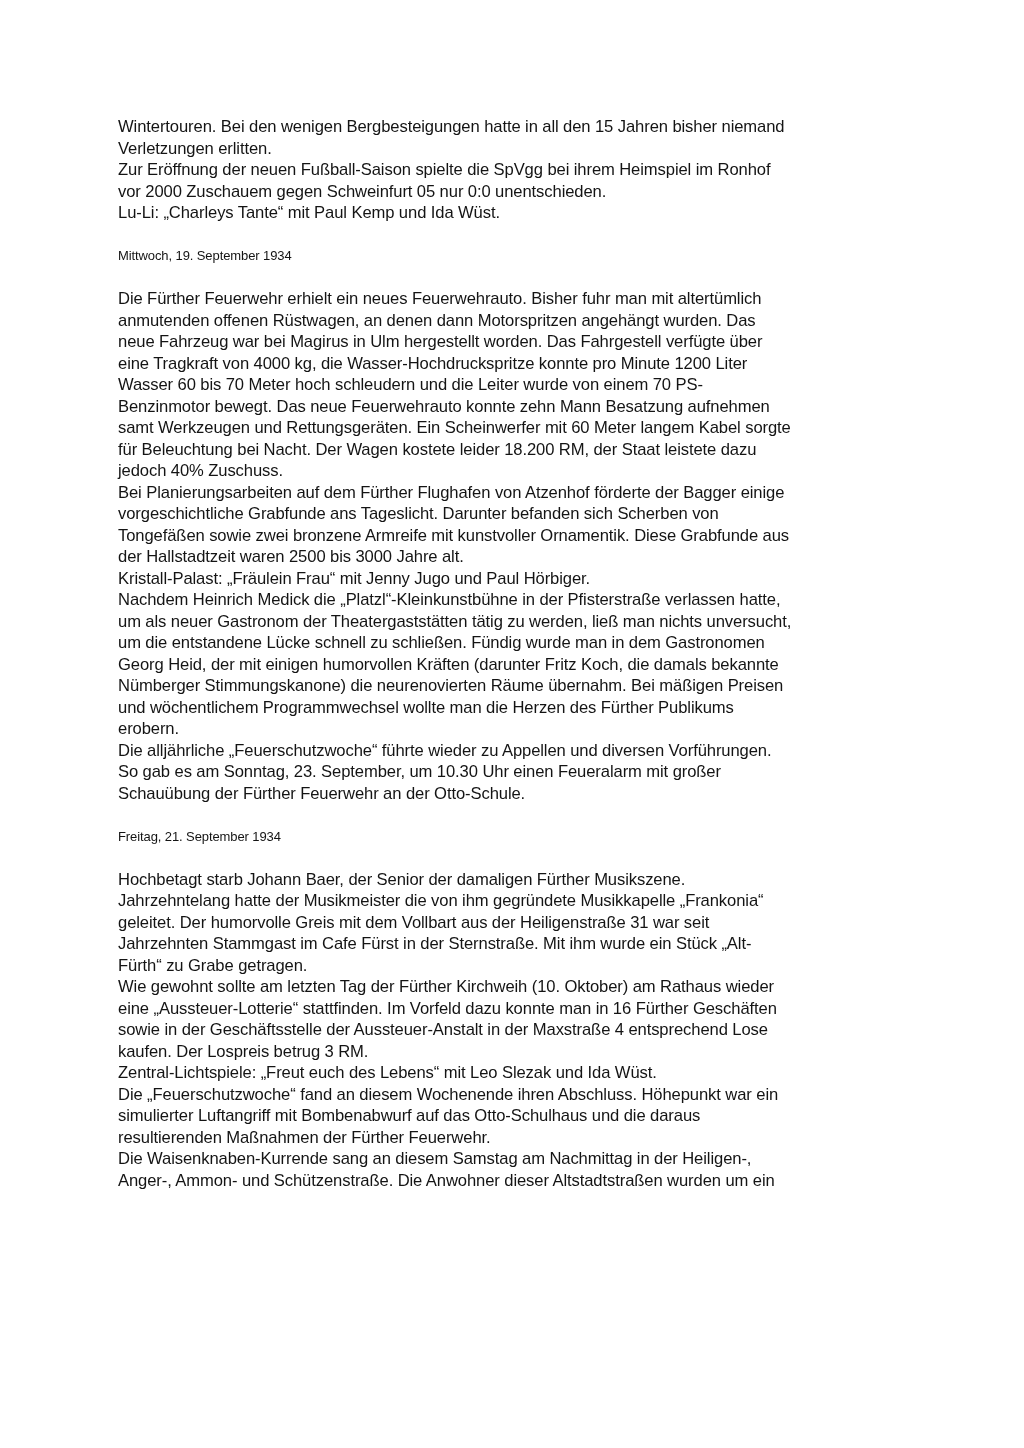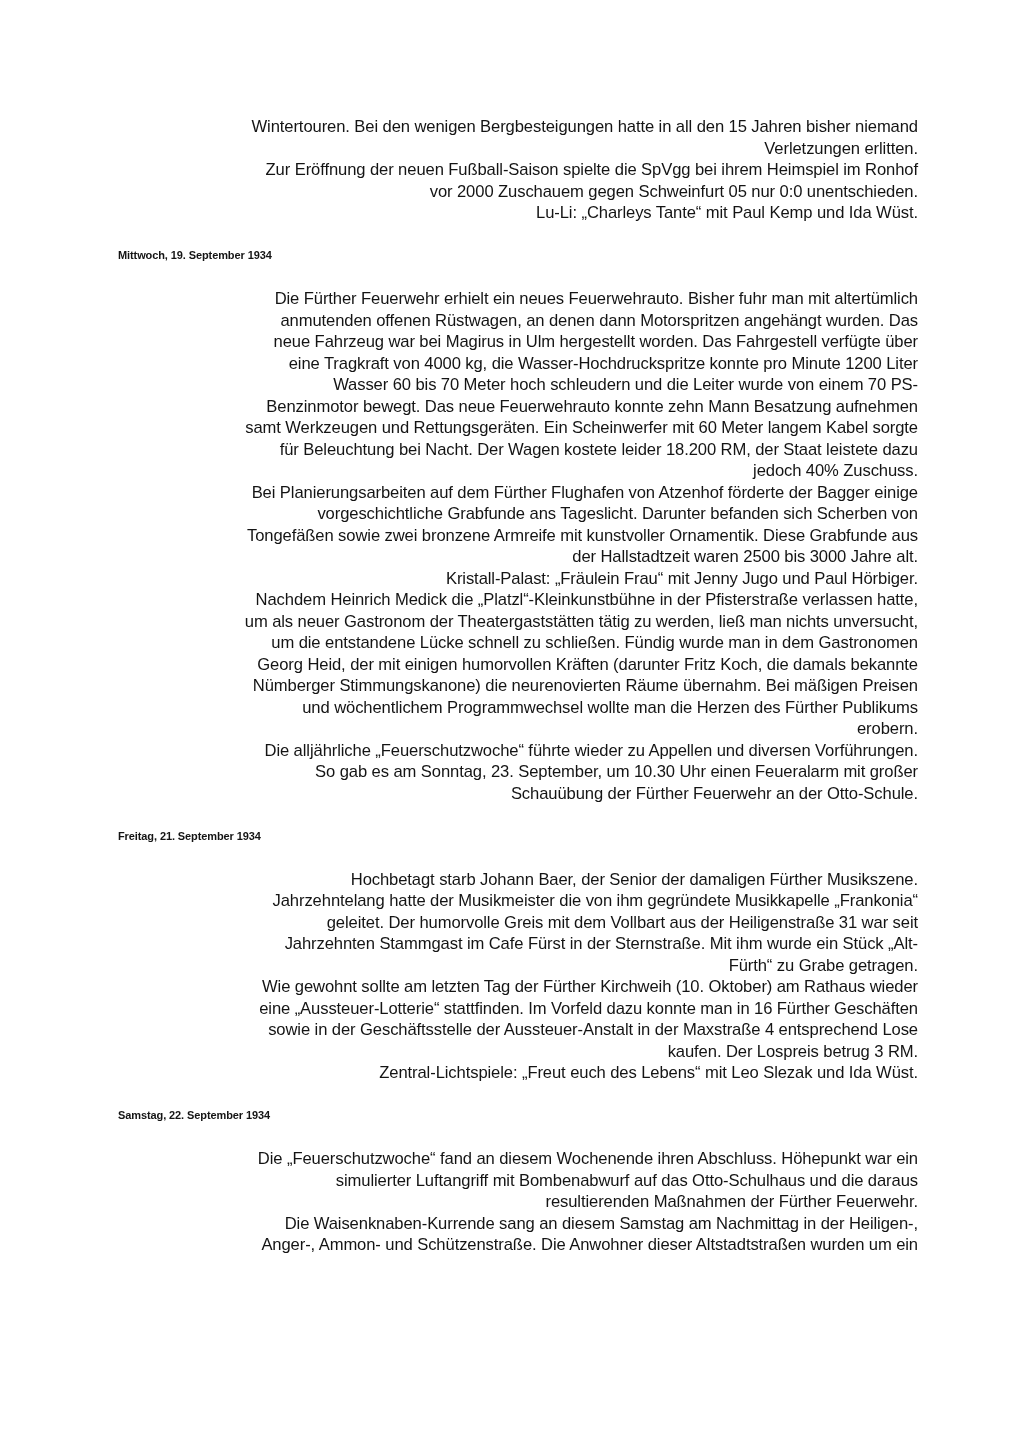--- a/index.html
+++ b/index.html
@@ -20,26 +20,25 @@
     width: 800px;
     color: #141414;
     font-family: "Liberation Sans", "DejaVu Sans", sans-serif;
     font-size: 16.6px;
     line-height: 21.5px;
     letter-spacing: -0.1px;
   }
   .para {
     margin: 0;
     white-space: pre;
-    text-align: right;
   }
   .day-heading {
-    font-size: 11px;
+    font-size: 13px;
     line-height: 21.5px;
-    font-weight: bold;
+    font-weight: normal;
     margin: 21.5px 0;
     white-space: pre;
   }
 </style>
 </head>
 <body>
 
 <div class="page">
 
   <section>
@@ -89,21 +88,20 @@
 Jahrzehnten Stammgast im Cafe Fürst in der Sternstraße. Mit ihm wurde ein Stück „Alt-
 Fürth“ zu Grabe getragen.
 Wie gewohnt sollte am letzten Tag der Fürther Kirchweih (10. Oktober) am Rathaus wieder
 eine „Aussteuer-Lotterie“ stattfinden. Im Vorfeld dazu konnte man in 16 Fürther Geschäften
 sowie in der Geschäftsstelle der Aussteuer-Anstalt in der Maxstraße 4 entsprechend Lose
 kaufen. Der Lospreis betrug 3 RM.
 Zentral-Lichtspiele: „Freut euch des Lebens“ mit Leo Slezak und Ida Wüst.</p>
   </section>
 
   <section>
-    <h2 class="day-heading">Samstag, 22. September 1934</h2>
     <p class="para">Die „Feuerschutzwoche“ fand an diesem Wochenende ihren Abschluss. Höhepunkt war ein
 simulierter Luftangriff mit Bombenabwurf auf das Otto-Schulhaus und die daraus
 resultierenden Maßnahmen der Fürther Feuerwehr.
 Die Waisenknaben-Kurrende sang an diesem Samstag am Nachmittag in der Heiligen-,
 Anger-, Ammon- und Schützenstraße. Die Anwohner dieser Altstadtstraßen wurden um ein</p>
   </section>
 
 </div>
 
 </body></html>

